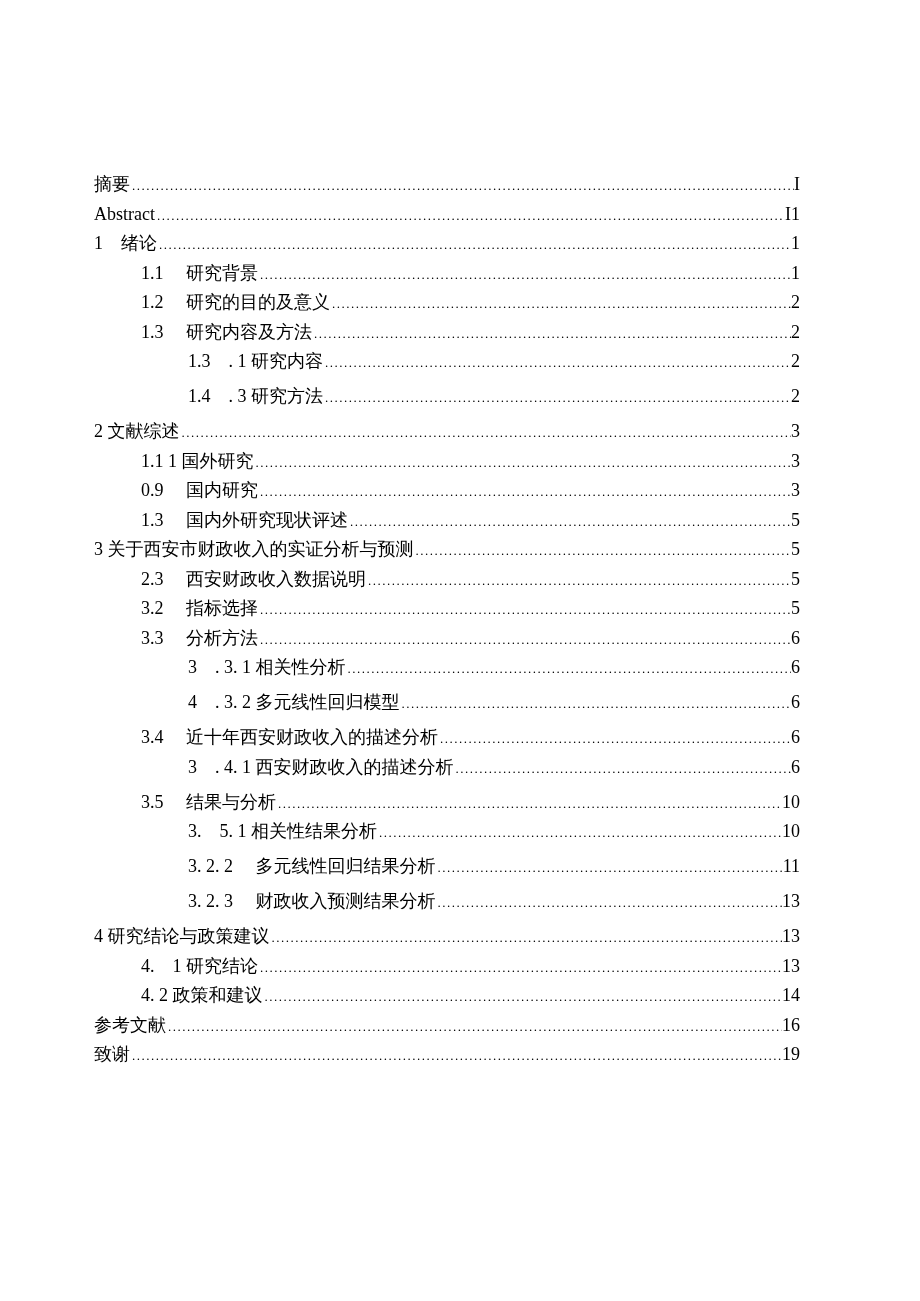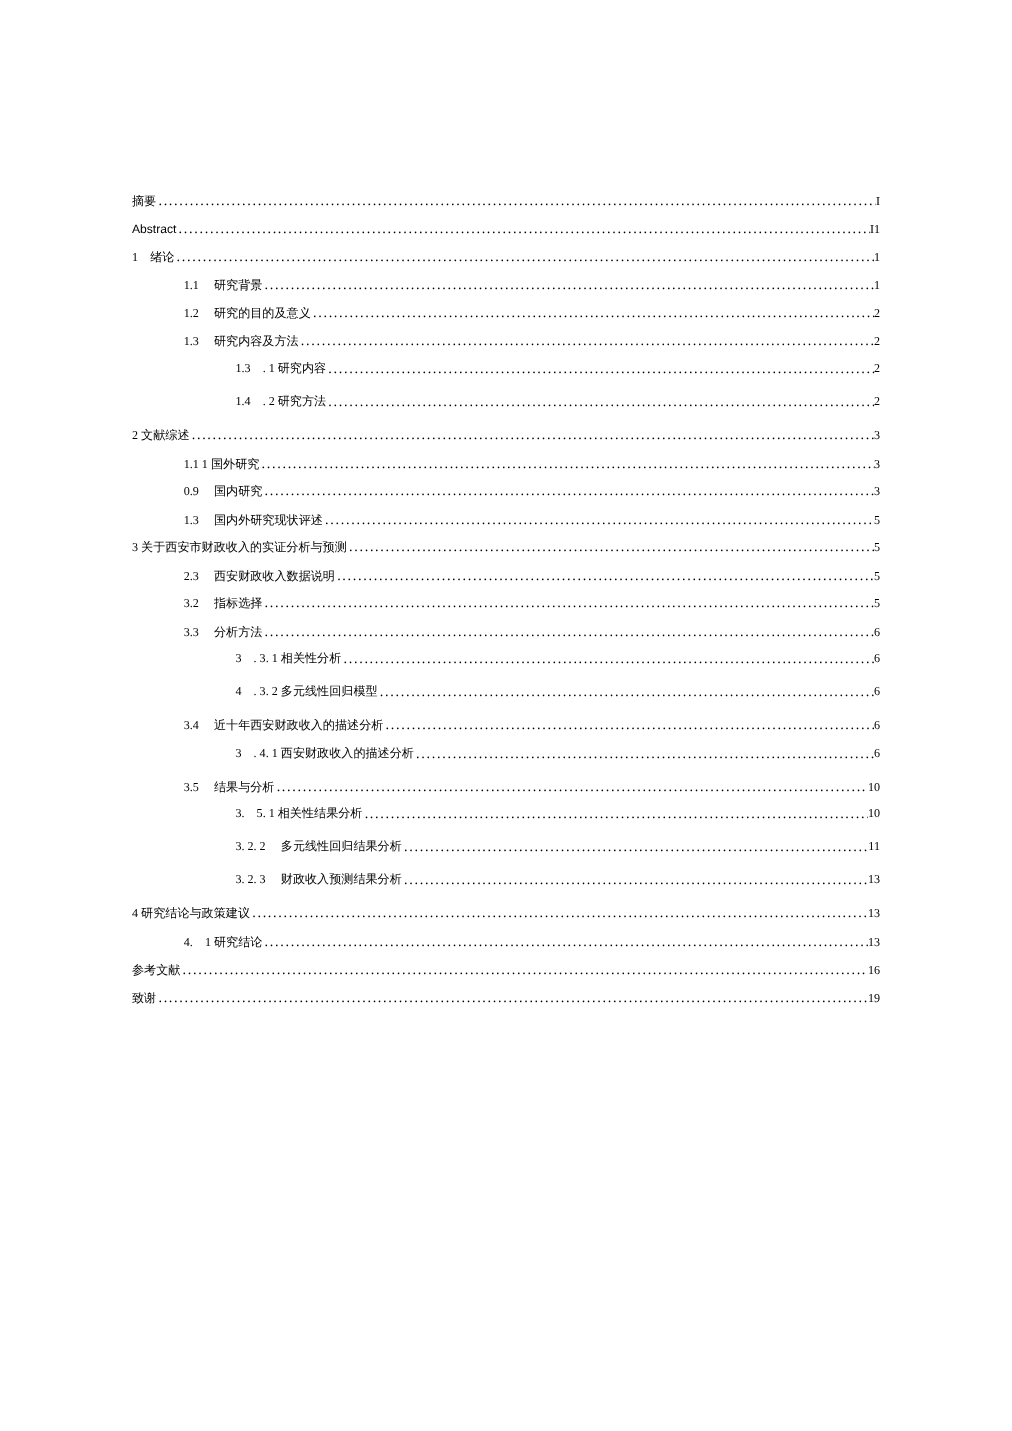--- a/index.html
+++ b/index.html
@@ -4,37 +4,36 @@
 <style>
   html, body {
     margin: 0;
     padding: 0;
     background: #ffffff;
     width: 920px;
   }
   .page {
     width: 920px;
     min-height: 1301px;
-    padding: 175px 120px 0 120px;
+    padding: 175px 120px 0 94px;
     box-sizing: border-box;
     font-family: "SimSun", "STSong", serif;
-    font-size: 11px;
+    font-size: 18px;
     color: #000;
     line-height: 1.0;
   }
   .toc-line {
     display: flex;
     align-items: baseline;
     white-space: nowrap;
     margin-bottom: 11.5px;
   }
   .toc-line.extra-space {
     margin-top: 6px;
     margin-bottom: 17px;
-    align-items: flex-end;
   }
   .indent-1 { padding-left: 47px; }
   .indent-2 { padding-left: 94px; }
   .label-part {
     flex: 0 0 auto;
   }
   .leader {
     flex: 1 1 auto;
     overflow: hidden;
     letter-spacing: 1.5px;
@@ -43,21 +42,21 @@
     padding: 0 2px;
   }
   .leader::after {
     content: ".........................................................................................................................................................................................";
   }
   .pagenum {
     flex: 0 0 auto;
     font-family: "SimSun", serif;
   }
   .mono-ish {
-    font-family: Liberation Sans, sans-serif;
+    font-family: Liberation Serif, serif;
     text-align: center;
   }
 </style>
 </head>
 <body>
 
 <div class="page">
   <div id="toc-container">
       <div class="toc-line">
         <span class="label-part">摘要 </span>
@@ -88,21 +87,21 @@
         <span class="label-part">1.3　 研究内容及方法</span>
         <span class="leader"></span>
         <span class="pagenum">2</span>
       </div>
       <div class="toc-line indent-2 extra-space">
         <span class="label-part">1.3　. 1 研究内容</span>
         <span class="leader"></span>
         <span class="pagenum">2</span>
       </div>
       <div class="toc-line indent-2 extra-space">
-        <span class="label-part">1.4　. 2 研究方法</span>
+        <span class="label-part">1.4　. 3 研究方法</span>
         <span class="leader"></span>
         <span class="pagenum">2</span>
       </div>
       <div class="toc-line">
         <span class="label-part">2 文献综述</span>
         <span class="leader"></span>
         <span class="pagenum">3</span>
       </div>
       <div class="toc-line indent-1">
         <span class="label-part">1.1 1 国外研究 </span>
@@ -181,20 +180,25 @@
       </div>
       <div class="toc-line">
         <span class="label-part">4 研究结论与政策建议</span>
         <span class="leader"></span>
         <span class="pagenum">13</span>
       </div>
       <div class="toc-line indent-1">
         <span class="label-part">4.　1 研究结论 </span>
         <span class="leader"></span>
         <span class="pagenum">13</span>
+      </div>
+      <div class="toc-line indent-1">
+        <span class="label-part">4. 2 政策和建议</span>
+        <span class="leader"></span>
+        <span class="pagenum">14</span>
       </div>
       <div class="toc-line">
         <span class="label-part">参考文献 </span>
         <span class="leader"></span>
         <span class="pagenum">16</span>
       </div>
       <div class="toc-line">
         <span class="label-part">致谢 </span>
         <span class="leader"></span>
         <span class="pagenum">19</span>

